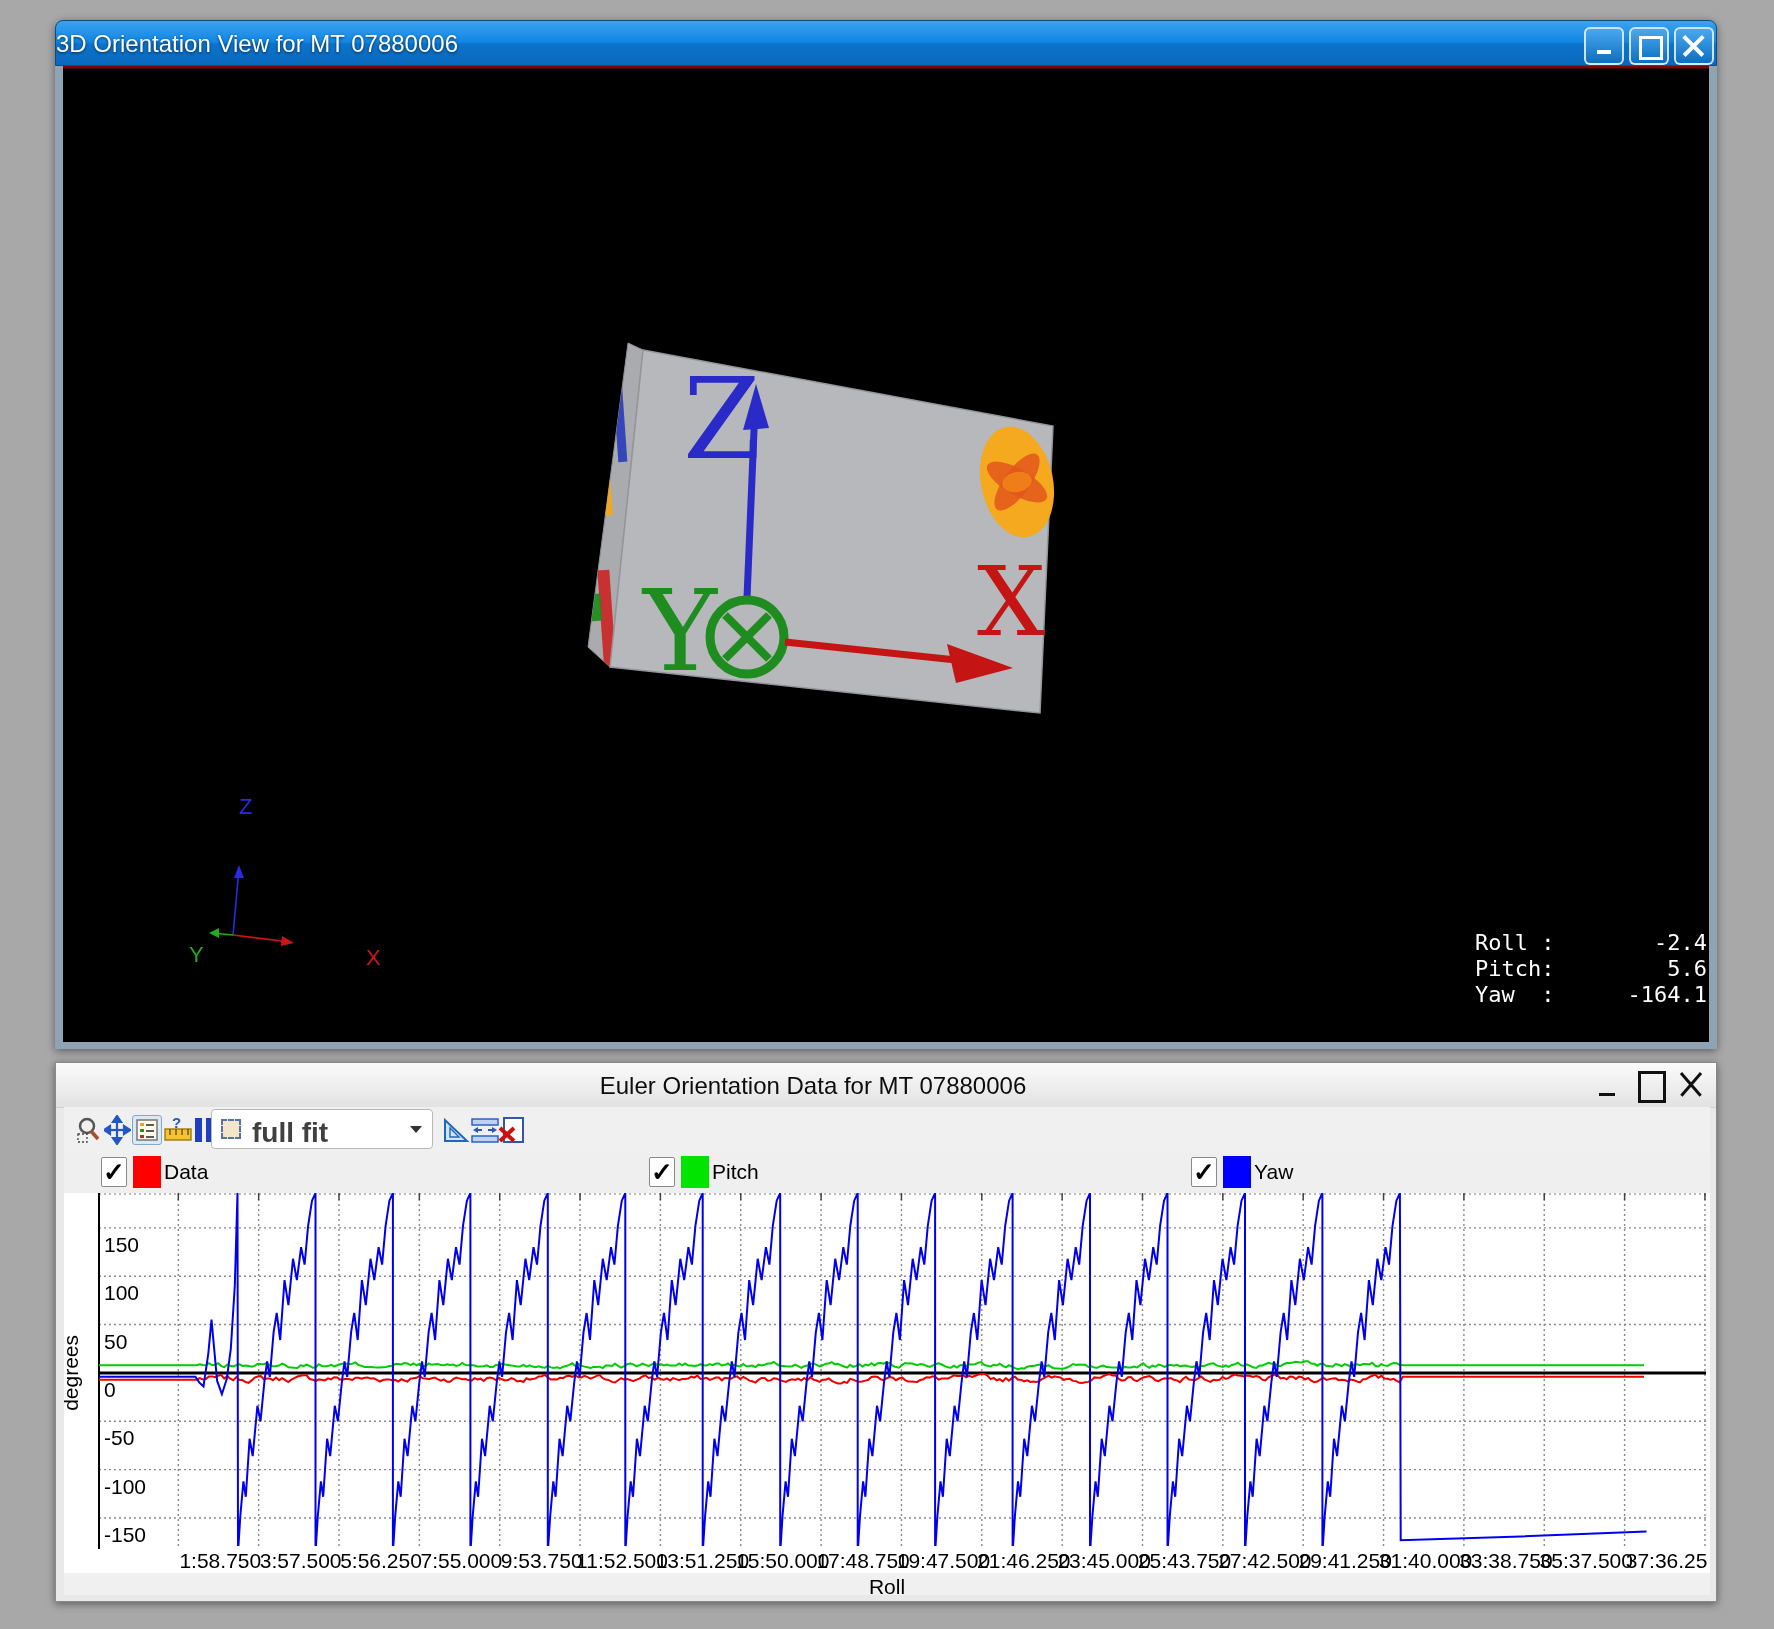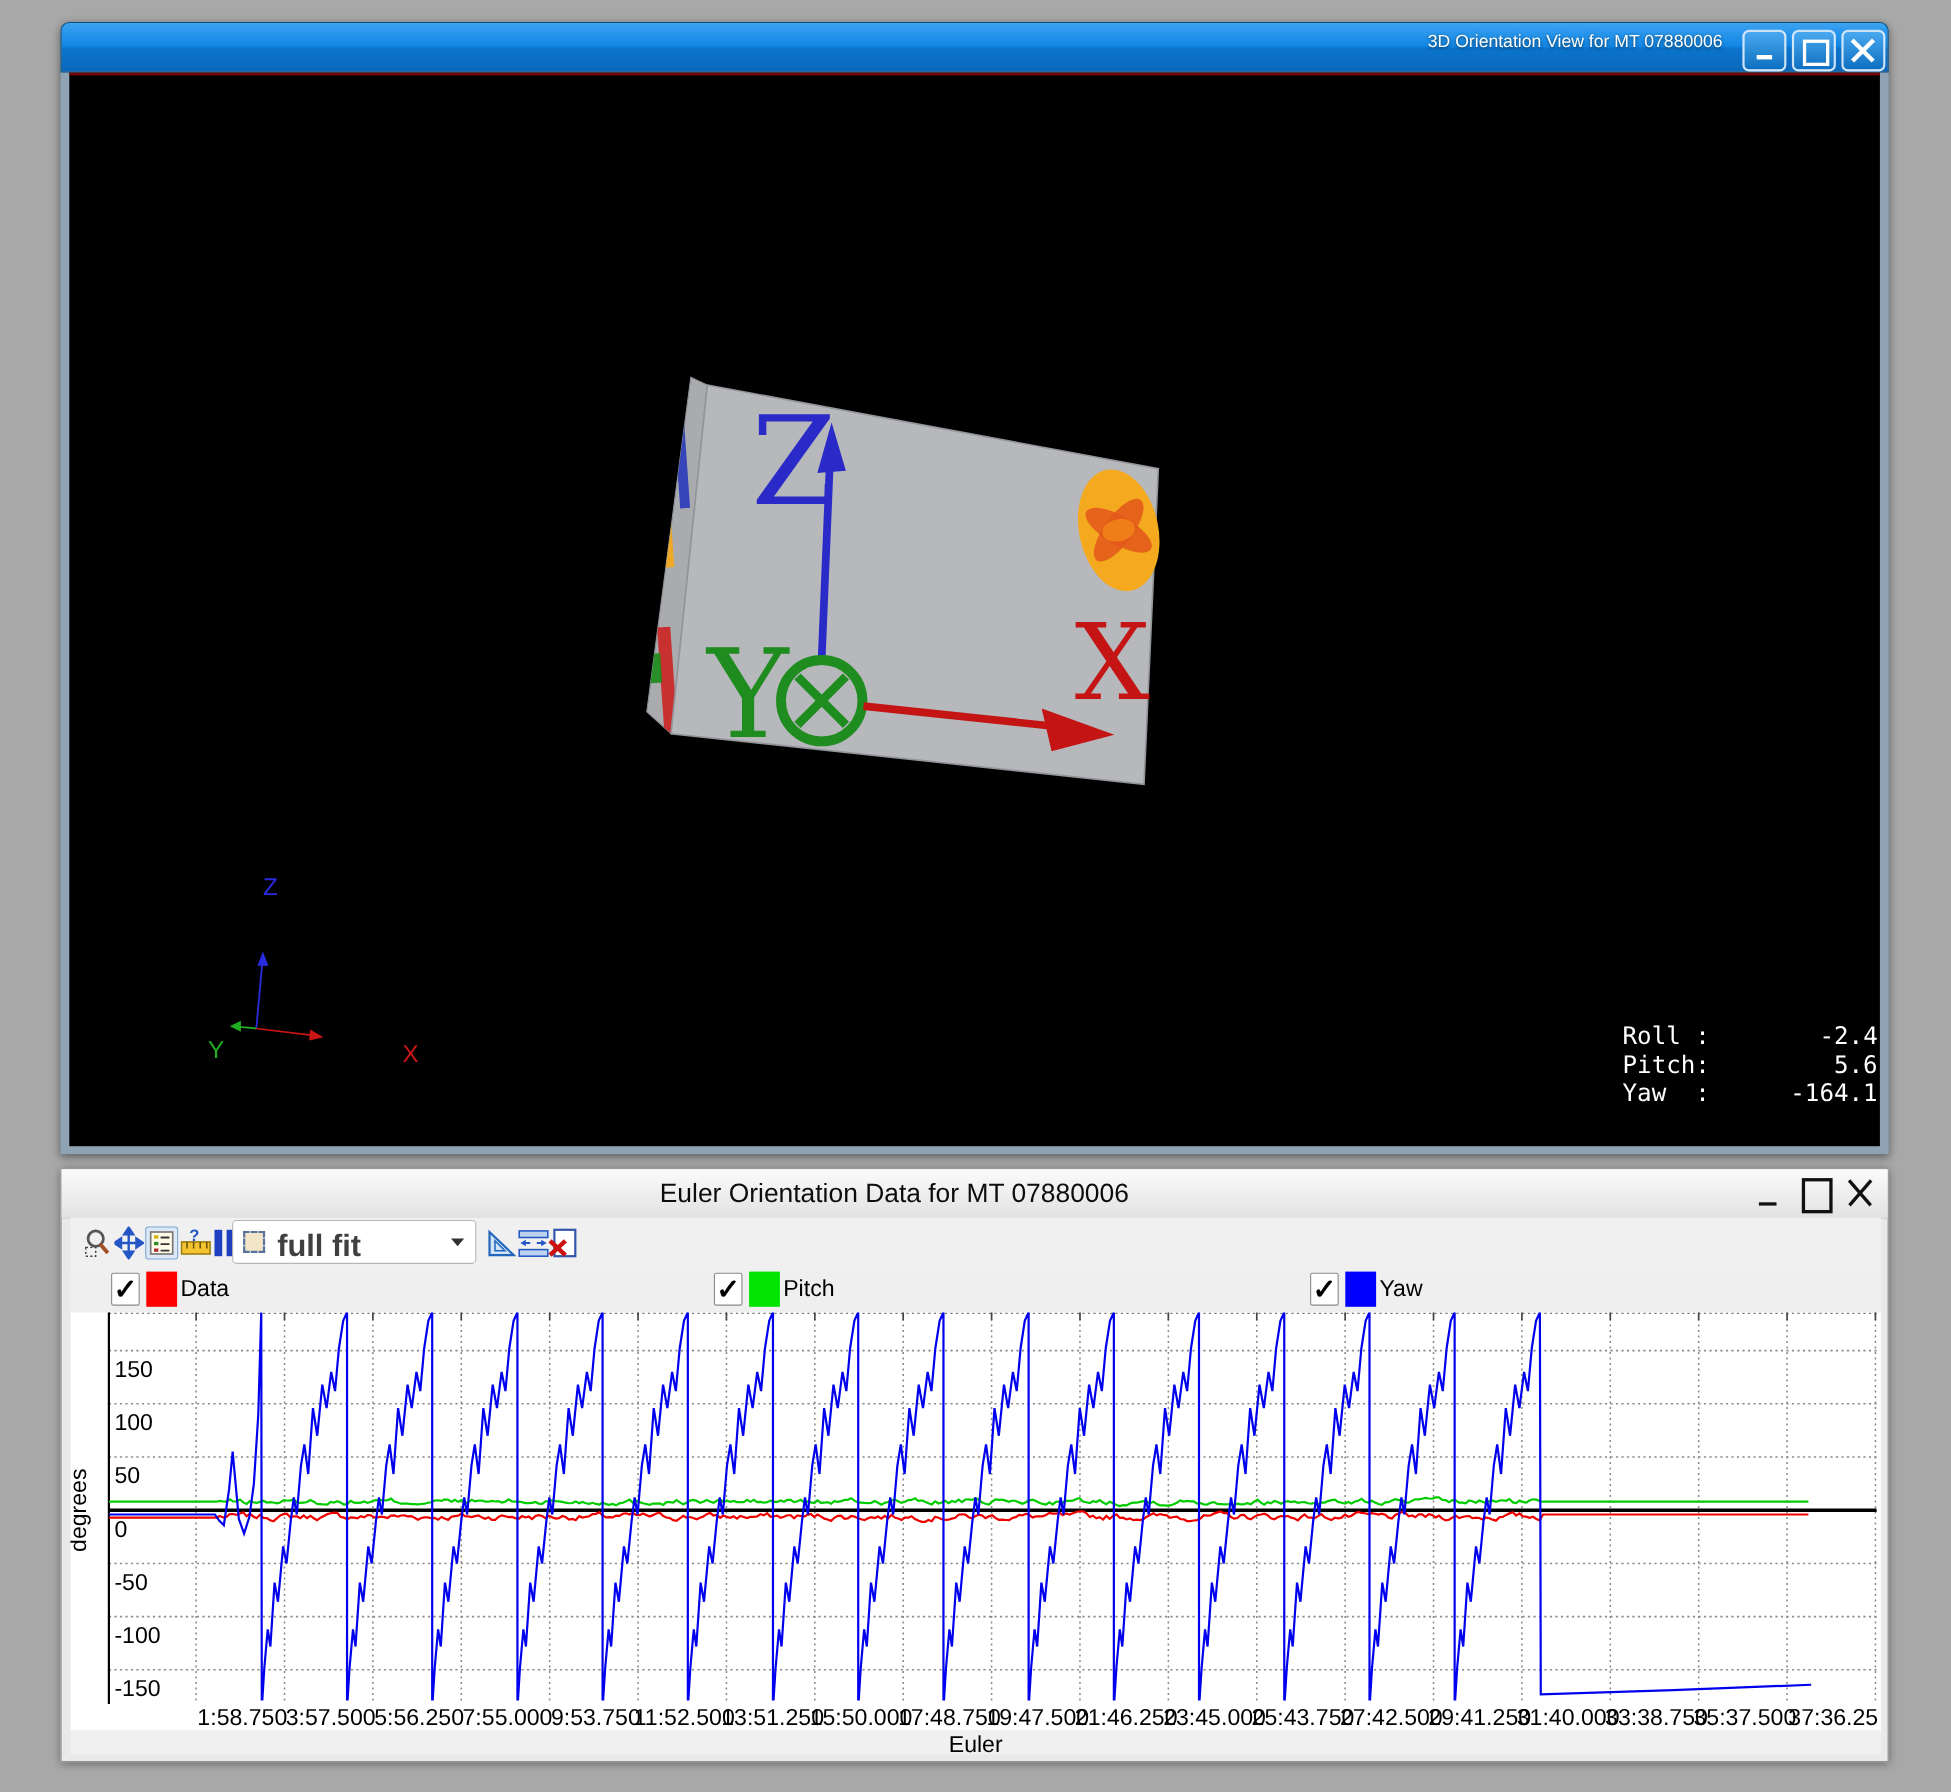--- a/index.html
+++ b/index.html
@@ -3,21 +3,21 @@
 <meta charset="utf-8">
 <style>
   html,body{margin:0;padding:0;background:#a8a8a8;font-family:"Liberation Sans",sans-serif;}
   #screen{position:relative;width:1774px;height:1629px;background:#a8a8a8;overflow:hidden;}
   .window{position:absolute;box-shadow:0 2px 8px rgba(0,0,0,.45);}
   
   #win3d{left:55px;top:20px;width:1662px;height:1029px;background:#8fa3b5;border-radius:9px 9px 0 0;}
   #win3d .titlebar{position:absolute;left:0;top:0;width:100%;height:46px;border-radius:8px 8px 0 0;
      background:linear-gradient(#3ba2f0 0%,#1186e4 48%,#0b74cd 52%,#0a68bb 100%);
      border:1px solid #08507f;box-sizing:border-box;}
-  #win3d .title{position:absolute;left:0;right:150px;top:9px;text-align:right;color:#fff;font-size:16px;
+  #win3d .title{position:absolute;left:0;right:150px;top:9px;text-align:left;color:#fff;font-size:24px;
      text-shadow:0 1px 3px rgba(0,0,0,.65);}
   .caption-btn{position:absolute;top:6px;width:40px;height:38px;border-radius:6px;
      background:linear-gradient(#49a8ef,#0d6fc0);border:2px solid rgba(235,245,255,.85);box-sizing:border-box;}
   .caption-btn .bar{position:absolute;left:11px;bottom:9px;width:14px;height:4px;background:#fff;}
   .caption-btn .box{position:absolute;left:8px;top:7px;width:18px;height:18px;border:3px solid #fff;}
   .caption-btn .x1,.caption-btn .x2{position:absolute;left:4px;top:15px;width:27px;height:3.5px;background:#fff;}
   .caption-btn .x1{transform:rotate(45deg);} .caption-btn .x2{transform:rotate(-45deg);}
   #win3d .client{position:absolute;left:8px;top:46px;width:1646px;height:976px;background:#000;}
   #readout{position:absolute;left:1412px;top:864px;width:232px;color:#fff;
      font-family:"DejaVu Sans Mono","Liberation Mono",monospace;font-size:22px;line-height:26px;}
@@ -337,16 +337,16 @@
             <text x="1361.55" y="375" font-size="21" fill="#000" text-anchor="middle">31:40.000</text>
             <text x="1441.8999999999999" y="375" font-size="21" fill="#000" text-anchor="middle">33:38.750</text>
             <text x="1522.2499999999998" y="375" font-size="21" fill="#000" text-anchor="middle">35:37.500</text>
             <text x="1602.6" y="375" font-size="21" fill="#000" text-anchor="middle">37:36.25</text>
             <text x="0" y="0" font-size="21" fill="#000" text-anchor="middle" transform="translate(14,179.93478260869566) rotate(-90)">degrees</text>
             <polyline points="35.0,186.7 38.1,186.7 41.1,186.7 44.2,186.7 47.2,186.7 50.3,186.7 53.3,186.7 56.4,186.7 59.4,186.7 62.5,186.7 65.5,186.7 68.6,186.7 71.6,186.7 74.7,186.7 77.7,186.7 80.8,186.7 83.9,186.7 86.9,186.7 90.0,186.7 93.0,186.7 96.1,186.7 99.1,186.7 102.2,186.7 105.2,186.7 108.3,186.7 111.3,186.7 114.4,186.7 117.4,186.7 120.5,186.7 123.5,186.7 126.6,186.7 129.7,186.7 132.7,186.7 135.8,185.2 138.8,186.5 141.9,186.0 144.9,183.4 148.0,183.4 151.0,184.2 154.1,182.9 157.1,181.9 160.2,185.5 163.2,183.1 166.3,185.6 169.3,187.2 172.4,184.1 175.5,187.0 178.5,187.1 181.6,189.0 184.6,189.9 187.7,187.4 190.7,184.6 193.8,183.5 196.8,183.1 199.9,186.3 202.9,185.5 206.0,185.6 209.0,187.2 212.1,184.6 215.1,187.2 218.2,185.1 221.3,187.2 224.3,189.0 227.4,186.7 230.4,185.1 233.5,183.5 236.5,182.7 239.6,182.2 242.6,182.3 245.7,186.0 248.7,186.7 251.8,188.1 254.8,186.4 257.9,186.7 260.9,187.4 264.0,185.3 267.1,186.4 270.1,184.3 273.2,184.5 276.2,186.5 279.3,186.4 282.3,185.8 285.4,186.2 288.4,187.0 291.5,184.8 294.5,184.7 297.6,185.8 300.6,184.7 303.7,184.6 306.7,185.6 309.8,185.3 312.9,186.8 315.9,188.5 319.0,187.0 322.0,186.4 325.1,186.4 328.1,187.2 331.2,186.9 334.2,188.6 337.3,186.1 340.3,187.5 343.4,188.7 346.4,185.8 349.5,185.3 352.5,184.8 355.6,183.0 358.6,185.3 361.7,185.6 364.8,186.2 367.8,185.3 370.9,184.6 373.9,186.4 377.0,187.7 380.0,186.4 383.1,188.7 386.1,188.7 389.2,186.1 392.2,184.6 395.3,185.4 398.3,186.2 401.4,186.0 404.4,187.1 407.5,187.7 410.6,185.2 413.6,186.5 416.7,185.7 419.7,188.0 422.8,185.2 425.8,184.5 428.9,185.2 431.9,187.1 435.0,184.9 438.0,186.3 441.1,187.5 444.1,187.1 447.2,185.2 450.2,186.1 453.3,188.5 456.4,187.8 459.4,189.0 462.5,185.3 465.5,186.6 468.6,185.9 471.6,185.4 474.7,183.5 477.7,183.2 480.8,181.8 483.8,184.5 486.9,186.4 489.9,186.2 493.0,186.5 496.0,184.8 499.1,185.1 502.2,183.1 505.2,182.7 508.3,183.8 511.3,182.4 514.4,184.3 517.4,184.4 520.5,182.9 523.5,184.2 526.6,185.6 529.6,184.4 532.7,182.9 535.7,182.1 538.8,185.1 541.8,186.6 544.9,187.1 548.0,188.9 551.0,189.5 554.1,187.3 557.1,185.1 560.2,186.7 563.2,186.1 566.3,187.0 569.3,188.1 572.4,186.7 575.4,185.6 578.5,183.5 581.5,182.3 584.6,184.9 587.6,184.3 590.7,186.8 593.8,184.7 596.8,186.0 599.9,186.8 602.9,185.4 606.0,187.5 609.0,185.1 612.1,186.1 615.1,187.1 618.2,186.0 621.2,186.0 624.3,185.6 627.3,183.5 630.4,184.6 633.4,182.6 636.5,185.9 639.6,185.4 642.6,184.8 645.7,186.9 648.7,185.9 651.8,184.5 654.8,184.5 657.9,187.3 660.9,184.7 664.0,185.2 667.0,185.7 670.1,184.1 673.1,183.4 676.2,186.0 679.2,183.9 682.3,185.5 685.4,187.6 688.4,188.3 691.5,189.6 694.5,186.8 697.6,185.0 700.6,184.9 703.7,187.7 706.7,187.4 709.8,185.2 712.8,185.7 715.9,187.3 718.9,188.1 722.0,188.9 725.0,187.2 728.1,186.2 731.2,187.0 734.2,185.7 737.3,187.6 740.3,185.1 743.4,187.3 746.4,184.2 749.5,186.6 752.5,187.5 755.6,188.9 758.6,186.7 761.7,186.7 764.7,185.4 767.8,187.9 770.8,189.3 773.9,190.5 777.0,190.6 780.0,188.8 783.1,189.9 786.1,185.8 789.2,186.7 792.2,188.1 795.3,188.7 798.3,188.5 801.4,187.6 804.4,186.8 807.5,184.0 810.5,183.6 813.6,183.9 816.6,186.3 819.7,187.2 822.8,185.2 825.8,184.1 828.9,184.7 831.9,187.2 835.0,185.5 838.0,184.4 841.1,187.1 844.1,188.6 847.2,188.4 850.2,188.8 853.3,188.9 856.3,187.0 859.4,186.2 862.4,184.2 865.5,184.6 868.6,183.2 871.6,184.1 874.7,186.6 877.7,185.5 880.8,185.6 883.8,185.5 886.9,184.2 889.9,182.3 893.0,183.0 896.0,183.1 899.1,182.2 902.1,184.4 905.2,182.8 908.2,183.9 911.3,182.7 914.4,181.5 917.4,180.9 920.5,180.9 923.5,182.5 926.6,186.1 929.6,184.9 932.7,187.3 935.7,186.2 938.8,188.4 941.8,185.1 944.9,187.8 947.9,185.2 951.0,183.7 954.0,186.8 957.1,186.7 960.1,188.3 963.2,187.3 966.3,189.0 969.3,188.5 972.4,188.9 975.4,188.1 978.5,185.8 981.5,184.3 984.6,182.7 987.6,184.6 990.7,183.4 993.7,184.1 996.8,184.6 999.8,186.9 1002.9,186.1 1005.9,185.8 1009.0,187.9 1012.1,188.2 1015.1,189.8 1018.2,189.9 1021.2,189.3 1024.3,188.9 1027.3,187.5 1030.4,184.4 1033.4,184.8 1036.5,184.7 1039.5,183.0 1042.6,181.9 1045.6,181.1 1048.7,182.6 1051.7,182.6 1054.8,185.9 1057.9,187.6 1060.9,187.0 1064.0,184.3 1067.0,184.1 1070.1,187.2 1073.1,188.2 1076.2,186.0 1079.2,184.4 1082.3,183.8 1085.3,183.1 1088.4,184.5 1091.4,187.3 1094.5,188.2 1097.5,186.4 1100.6,185.2 1103.7,185.7 1106.7,185.1 1109.8,186.7 1112.8,187.4 1115.9,189.2 1118.9,186.0 1122.0,183.7 1125.0,186.5 1128.1,186.7 1131.1,187.2 1134.2,185.3 1137.2,183.5 1140.3,186.3 1143.3,187.6 1146.4,188.9 1149.5,186.8 1152.5,187.3 1155.6,186.7 1158.6,183.9 1161.7,185.9 1164.7,184.9 1167.8,182.7 1170.8,181.5 1173.9,182.4 1176.9,182.7 1180.0,183.4 1183.0,182.6 1186.1,183.1 1189.1,183.9 1192.2,183.1 1195.3,184.0 1198.3,186.7 1201.4,187.4 1204.4,184.3 1207.5,183.0 1210.5,181.5 1213.6,182.3 1216.6,185.4 1219.7,184.7 1222.7,186.3 1225.8,183.6 1228.8,183.7 1231.9,186.0 1234.9,183.6 1238.0,184.3 1241.1,186.5 1244.1,184.9 1247.2,187.6 1250.2,189.2 1253.3,188.6 1256.3,186.6 1259.4,184.7 1262.4,187.0 1265.5,186.1 1268.5,185.4 1271.6,185.3 1274.6,187.2 1277.7,186.7 1280.7,187.0 1283.8,188.3 1286.9,186.5 1289.9,187.2 1293.0,188.5 1296.0,189.4 1299.1,186.3 1302.1,186.0 1305.2,184.2 1308.2,182.8 1311.3,181.7 1314.3,184.8 1317.4,182.8 1320.4,185.5 1323.5,185.8 1326.5,186.8 1329.6,185.9 1332.7,187.9 1335.7,189.2 1338.8,183.8 1341.8,183.8 1344.9,183.8 1347.9,183.8 1351.0,183.8 1354.0,183.8 1357.1,183.8 1360.1,183.8 1363.2,183.8 1366.2,183.8 1369.3,183.8 1372.3,183.8 1375.4,183.8 1378.5,183.8 1381.5,183.8 1384.6,183.8 1387.6,183.8 1390.7,183.8 1393.7,183.8 1396.8,183.8 1399.8,183.8 1402.9,183.8 1405.9,183.8 1409.0,183.8 1412.0,183.8 1415.1,183.8 1418.1,183.8 1421.2,183.8 1424.3,183.8 1427.3,183.8 1430.4,183.8 1433.4,183.8 1436.5,183.8 1439.5,183.8 1442.6,183.8 1445.6,183.8 1448.7,183.8 1451.7,183.8 1454.8,183.8 1457.8,183.8 1460.9,183.8 1463.9,183.8 1467.0,183.8 1470.1,183.8 1473.1,183.8 1476.2,183.8 1479.2,183.8 1482.3,183.8 1485.3,183.8 1488.4,183.8 1491.4,183.8 1494.5,183.8 1497.5,183.8 1500.6,183.8 1503.6,183.8 1506.7,183.8 1509.7,183.8 1512.8,183.8 1515.9,183.8 1518.9,183.8 1522.0,183.8 1525.0,183.8 1528.1,183.8 1531.1,183.8 1534.2,183.8 1537.2,183.8 1540.3,183.8 1543.3,183.8 1546.4,183.8 1549.4,183.8 1552.5,183.8 1555.5,183.8 1558.6,183.8 1561.7,183.8 1564.7,183.8 1567.8,183.8 1570.8,183.8 1573.9,183.8 1576.9,183.8 1580.0,183.8" fill="none" stroke="#ee0000" stroke-width="2" clip-path="url(#cp)"></polyline>
             <polyline points="35.0,172.2 38.1,172.2 41.1,172.2 44.2,172.2 47.2,172.2 50.3,172.2 53.3,172.2 56.4,172.2 59.4,172.2 62.5,172.2 65.5,172.2 68.6,172.2 71.6,172.2 74.7,172.2 77.7,172.2 80.8,172.2 83.9,172.2 86.9,172.2 90.0,172.2 93.0,172.2 96.1,172.2 99.1,172.2 102.2,172.2 105.2,172.2 108.3,172.2 111.3,172.2 114.4,172.2 117.4,172.2 120.5,172.2 123.5,172.2 126.6,172.2 129.7,172.2 132.7,172.2 135.8,171.4 138.8,172.0 141.9,172.2 144.9,170.1 148.0,172.0 151.0,171.9 154.1,170.2 157.1,172.8 160.2,174.3 163.2,171.6 166.3,172.7 169.3,173.3 172.4,172.3 175.5,171.3 178.5,172.9 181.6,172.5 184.6,172.9 187.7,173.7 190.7,172.9 193.8,170.7 196.8,171.1 199.9,171.2 202.9,169.9 206.0,172.8 209.0,173.2 212.1,173.1 215.1,172.5 218.2,170.7 221.3,172.2 224.3,174.3 227.4,174.4 230.4,174.7 233.5,174.9 236.5,172.3 239.6,172.9 242.6,171.7 245.7,173.0 248.7,174.8 251.8,174.2 254.8,171.3 257.9,173.0 260.9,173.3 264.0,173.1 267.1,171.9 270.1,173.3 273.2,172.2 276.2,171.0 279.3,170.8 282.3,170.7 285.4,171.1 288.4,170.7 291.5,169.4 294.5,172.0 297.6,172.9 300.6,174.0 303.7,174.0 306.7,174.0 309.8,174.3 312.9,174.4 315.9,174.6 319.0,174.3 322.0,174.0 325.1,173.1 328.1,172.7 331.2,171.1 334.2,170.9 337.3,171.5 340.3,170.0 343.4,170.4 346.4,172.2 349.5,170.5 352.5,172.3 355.6,170.8 358.6,173.4 361.7,172.7 364.8,170.4 367.8,171.8 370.9,171.2 373.9,171.1 377.0,172.1 380.0,172.2 383.1,171.4 386.1,172.0 389.2,171.6 392.2,172.9 395.3,172.1 398.3,170.0 401.4,172.0 404.4,172.2 407.5,172.1 410.6,172.6 413.6,173.4 416.7,173.5 419.7,173.3 422.8,172.4 425.8,173.9 428.9,174.1 431.9,171.9 435.0,171.7 438.0,170.9 441.1,171.6 444.1,171.9 447.2,172.4 450.2,173.1 453.3,173.6 456.4,173.4 459.4,171.9 462.5,173.6 465.5,172.4 468.6,173.6 471.6,174.2 474.7,173.2 477.7,174.2 480.8,174.8 483.8,172.9 486.9,174.4 489.9,175.0 493.0,174.2 496.0,175.5 499.1,173.7 502.2,173.1 505.2,171.8 508.3,170.3 511.3,173.0 514.4,171.0 517.4,172.6 520.5,173.6 523.5,174.3 526.6,175.0 529.6,173.9 532.7,174.0 535.7,173.7 538.8,175.1 541.8,172.6 544.9,172.6 548.0,173.0 551.0,170.7 554.1,172.8 557.1,174.6 560.2,173.1 563.2,171.2 566.3,170.6 569.3,171.4 572.4,173.1 575.4,172.3 578.5,170.6 581.5,171.9 584.6,173.2 587.6,171.3 590.7,170.2 593.8,172.6 596.8,171.0 599.9,172.4 602.9,171.5 606.0,172.6 609.0,172.5 612.1,172.5 615.1,170.5 618.2,172.3 621.2,170.5 624.3,172.5 627.3,172.4 630.4,173.1 633.4,172.6 636.5,171.2 639.6,172.3 642.6,172.4 645.7,171.1 648.7,172.2 651.8,170.5 654.8,170.5 657.9,172.5 660.9,171.8 664.0,170.5 667.0,172.7 670.1,171.9 673.1,172.8 676.2,173.5 679.2,171.0 682.3,173.2 685.4,173.1 688.4,172.5 691.5,174.1 694.5,171.7 697.6,172.4 700.6,171.7 703.7,170.6 706.7,170.5 709.8,169.0 712.8,171.2 715.9,172.9 718.9,173.0 722.0,173.3 725.0,173.4 728.1,173.2 731.2,171.6 734.2,173.2 737.3,174.9 740.3,173.2 743.4,172.5 746.4,171.1 749.5,170.3 752.5,171.8 755.6,173.3 758.6,172.3 761.7,170.7 764.7,170.6 767.8,169.1 770.8,171.4 773.9,170.9 777.0,172.3 780.0,173.5 783.1,174.7 786.1,171.8 789.2,173.8 792.2,172.9 795.3,171.3 798.3,173.6 801.4,171.6 804.4,172.5 807.5,170.2 810.5,172.5 813.6,170.2 816.6,170.1 819.7,170.6 822.8,169.0 825.8,170.4 828.9,172.9 831.9,174.1 835.0,174.7 838.0,172.1 841.1,170.0 844.1,170.5 847.2,170.3 850.2,171.2 853.3,172.3 856.3,171.1 859.4,171.5 862.4,172.8 865.5,174.0 868.6,172.6 871.6,170.9 874.7,170.4 877.7,171.5 880.8,173.1 883.8,174.2 886.9,174.8 889.9,172.7 893.0,174.6 896.0,172.3 899.1,172.0 902.1,173.2 905.2,171.2 908.2,171.4 911.3,171.2 914.4,169.7 917.4,169.0 920.5,172.1 923.5,172.7 926.6,173.5 929.6,171.8 932.7,172.5 935.7,170.7 938.8,172.9 941.8,174.4 944.9,172.2 947.9,173.6 951.0,175.1 954.0,176.2 957.1,175.3 960.1,175.6 963.2,173.8 966.3,173.0 969.3,173.1 972.4,172.3 975.4,171.6 978.5,172.3 981.5,173.5 984.6,172.2 987.6,174.3 990.7,175.5 993.7,175.6 996.8,175.8 999.8,175.6 1002.9,174.5 1005.9,173.1 1009.0,171.0 1012.1,172.0 1015.1,171.4 1018.2,171.8 1021.2,171.8 1024.3,174.0 1027.3,173.4 1030.4,174.6 1033.4,174.8 1036.5,173.2 1039.5,172.5 1042.6,174.1 1045.6,174.3 1048.7,174.6 1051.7,174.5 1054.8,174.5 1057.9,175.1 1060.9,173.9 1064.0,174.6 1067.0,174.4 1070.1,173.5 1073.1,174.5 1076.2,172.2 1079.2,170.3 1082.3,173.0 1085.3,174.8 1088.4,172.6 1091.4,173.7 1094.5,171.5 1097.5,172.4 1100.6,174.0 1103.7,172.5 1106.7,171.7 1109.8,172.6 1112.8,171.9 1115.9,173.2 1118.9,172.7 1122.0,172.5 1125.0,173.6 1128.1,174.0 1131.1,173.4 1134.2,175.0 1137.2,173.0 1140.3,173.0 1143.3,171.6 1146.4,170.8 1149.5,170.3 1152.5,172.4 1155.6,173.1 1158.6,173.9 1161.7,172.4 1164.7,173.9 1167.8,172.0 1170.8,171.3 1173.9,169.6 1176.9,172.2 1180.0,172.9 1183.0,171.4 1186.1,172.9 1189.1,174.3 1192.2,175.0 1195.3,172.8 1198.3,172.6 1201.4,171.2 1204.4,169.9 1207.5,170.7 1210.5,170.5 1213.6,172.9 1216.6,173.0 1219.7,171.2 1222.7,170.0 1225.8,170.0 1228.8,169.5 1231.9,168.8 1234.9,169.3 1238.0,169.5 1241.1,168.3 1244.1,168.2 1247.2,170.5 1250.2,170.8 1253.3,172.7 1256.3,170.7 1259.4,171.0 1262.4,173.0 1265.5,173.1 1268.5,173.7 1271.6,171.1 1274.6,171.8 1277.7,173.2 1280.7,171.1 1283.8,172.3 1286.9,173.5 1289.9,171.8 1293.0,171.3 1296.0,172.2 1299.1,171.1 1302.1,171.0 1305.2,171.4 1308.2,169.8 1311.3,172.8 1314.3,173.5 1317.4,171.2 1320.4,172.4 1323.5,173.0 1326.5,171.1 1329.6,170.0 1332.7,170.3 1335.7,171.8 1338.8,172.2 1341.8,172.2 1344.9,172.2 1347.9,172.2 1351.0,172.2 1354.0,172.2 1357.1,172.2 1360.1,172.2 1363.2,172.2 1366.2,172.2 1369.3,172.2 1372.3,172.2 1375.4,172.2 1378.5,172.2 1381.5,172.2 1384.6,172.2 1387.6,172.2 1390.7,172.2 1393.7,172.2 1396.8,172.2 1399.8,172.2 1402.9,172.2 1405.9,172.2 1409.0,172.2 1412.0,172.2 1415.1,172.2 1418.1,172.2 1421.2,172.2 1424.3,172.2 1427.3,172.2 1430.4,172.2 1433.4,172.2 1436.5,172.2 1439.5,172.2 1442.6,172.2 1445.6,172.2 1448.7,172.2 1451.7,172.2 1454.8,172.2 1457.8,172.2 1460.9,172.2 1463.9,172.2 1467.0,172.2 1470.1,172.2 1473.1,172.2 1476.2,172.2 1479.2,172.2 1482.3,172.2 1485.3,172.2 1488.4,172.2 1491.4,172.2 1494.5,172.2 1497.5,172.2 1500.6,172.2 1503.6,172.2 1506.7,172.2 1509.7,172.2 1512.8,172.2 1515.9,172.2 1518.9,172.2 1522.0,172.2 1525.0,172.2 1528.1,172.2 1531.1,172.2 1534.2,172.2 1537.2,172.2 1540.3,172.2 1543.3,172.2 1546.4,172.2 1549.4,172.2 1552.5,172.2 1555.5,172.2 1558.6,172.2 1561.7,172.2 1564.7,172.2 1567.8,172.2 1570.8,172.2 1573.9,172.2 1576.9,172.2 1580.0,172.2" fill="none" stroke="#00cc00" stroke-width="2" clip-path="url(#cp)"></polyline>
             <polyline points="35.0,183.8 131.4,183.8 135.4,189.6 139.5,193.5 144.3,160.6 147.5,126.7 149.9,152.8 153.1,187.7 157.9,201.2 162.8,185.7 166.8,155.8 170.8,92.9 173.5,0.0 174.0,359.9 176.3,323.1 179.4,288.3 181.8,303.8 185.6,245.7 188.7,263.1 193.4,212.8 196.5,228.3 200.3,189.6 203.1,168.3 205.8,183.8 209.6,139.3 212.7,120.0 216.2,147.0 220.5,87.1 224.4,112.2 229.0,65.8 232.9,87.1 237.1,54.2 240.6,71.6 244.1,32.9 248.0,7.7 251.5,0.0 251.5,359.9 253.8,323.1 256.9,288.3 259.2,303.8 263.1,245.7 266.2,263.1 270.8,212.8 273.9,228.3 277.8,189.6 280.5,168.3 283.2,183.8 287.1,139.3 290.2,120.0 293.7,147.0 297.9,87.1 301.8,112.2 306.5,65.8 310.3,87.1 314.6,54.2 318.1,71.6 321.6,32.9 325.4,7.7 328.9,0.0 328.9,359.9 331.2,323.1 334.3,288.3 336.7,303.8 340.5,245.7 343.6,263.1 348.3,212.8 351.4,228.3 355.3,189.6 358.0,168.3 360.7,183.8 364.6,139.3 367.6,120.0 371.1,147.0 375.4,87.1 379.3,112.2 383.9,65.8 387.8,87.1 392.0,54.2 395.5,71.6 399.0,32.9 402.9,7.7 406.4,0.0 406.4,359.9 408.7,323.1 411.8,288.3 414.1,303.8 418.0,245.7 421.1,263.1 425.7,212.8 428.8,228.3 432.7,189.6 435.4,168.3 438.1,183.8 442.0,139.3 445.1,120.0 448.6,147.0 452.9,87.1 456.7,112.2 461.4,65.8 465.2,87.1 469.5,54.2 473.0,71.6 476.5,32.9 480.3,7.7 483.8,0.0 483.8,359.9 486.2,323.1 489.3,288.3 491.6,303.8 495.5,245.7 498.6,263.1 503.2,212.8 506.3,228.3 510.2,189.6 512.9,168.3 515.6,183.8 519.5,139.3 522.6,120.0 526.0,147.0 530.3,87.1 534.2,112.2 538.8,65.8 542.7,87.1 547.0,54.2 550.4,71.6 553.9,32.9 557.8,7.7 561.3,0.0 561.3,359.9 563.6,323.1 566.7,288.3 569.0,303.8 572.9,245.7 576.0,263.1 580.7,212.8 583.8,228.3 587.6,189.6 590.3,168.3 593.1,183.8 596.9,139.3 600.0,120.0 603.5,147.0 607.8,87.1 611.6,112.2 616.3,65.8 620.2,87.1 624.4,54.2 627.9,71.6 631.4,32.9 635.3,7.7 638.7,0.0 638.7,359.9 641.1,323.1 644.2,288.3 646.5,303.8 650.4,245.7 653.5,263.1 658.1,212.8 661.2,228.3 665.1,189.6 667.8,168.3 670.5,183.8 674.4,139.3 677.5,120.0 681.0,147.0 685.2,87.1 689.1,112.2 693.7,65.8 697.6,87.1 701.9,54.2 705.4,71.6 708.8,32.9 712.7,7.7 716.2,0.0 716.2,359.9 718.5,323.1 721.6,288.3 724.0,303.8 727.8,245.7 730.9,263.1 735.6,212.8 738.7,228.3 742.5,189.6 745.3,168.3 748.0,183.8 751.8,139.3 754.9,120.0 758.4,147.0 762.7,87.1 766.6,112.2 771.2,65.8 775.1,87.1 779.3,54.2 782.8,71.6 786.3,32.9 790.2,7.7 793.7,0.0 793.7,359.9 796.0,323.1 799.1,288.3 801.4,303.8 805.3,245.7 808.4,263.1 813.0,212.8 816.1,228.3 820.0,189.6 822.7,168.3 825.4,183.8 829.3,139.3 832.4,120.0 835.9,147.0 840.1,87.1 844.0,112.2 848.7,65.8 852.5,87.1 856.8,54.2 860.3,71.6 863.8,32.9 867.6,7.7 871.1,0.0 871.1,359.9 873.4,323.1 876.5,288.3 878.9,303.8 882.7,245.7 885.8,263.1 890.5,212.8 893.6,228.3 897.5,189.6 900.2,168.3 902.9,183.8 906.8,139.3 909.9,120.0 913.3,147.0 917.6,87.1 921.5,112.2 926.1,65.8 930.0,87.1 934.2,54.2 937.7,71.6 941.2,32.9 945.1,7.7 948.6,0.0 948.6,359.9 950.9,323.1 954.0,288.3 956.3,303.8 960.2,245.7 963.3,263.1 967.9,212.8 971.0,228.3 974.9,189.6 977.6,168.3 980.3,183.8 984.2,139.3 987.3,120.0 990.8,147.0 995.1,87.1 998.9,112.2 1003.6,65.8 1007.4,87.1 1011.7,54.2 1015.2,71.6 1018.7,32.9 1022.6,7.7 1026.0,0.0 1026.0,359.9 1028.4,323.1 1031.5,288.3 1033.8,303.8 1037.7,245.7 1040.8,263.1 1045.4,212.8 1048.5,228.3 1052.4,189.6 1055.1,168.3 1057.8,183.8 1061.7,139.3 1064.8,120.0 1068.3,147.0 1072.5,87.1 1076.4,112.2 1081.0,65.8 1084.9,87.1 1089.2,54.2 1092.7,71.6 1096.1,32.9 1100.0,7.7 1103.5,0.0 1103.5,359.9 1105.8,323.1 1108.9,288.3 1111.2,303.8 1115.1,245.7 1118.2,263.1 1122.9,212.8 1126.0,228.3 1129.8,189.6 1132.5,168.3 1135.3,183.8 1139.1,139.3 1142.2,120.0 1145.7,147.0 1150.0,87.1 1153.8,112.2 1158.5,65.8 1162.4,87.1 1166.6,54.2 1170.1,71.6 1173.6,32.9 1177.5,7.7 1181.0,0.0 1181.0,359.9 1183.3,323.1 1186.4,288.3 1188.7,303.8 1192.6,245.7 1195.7,263.1 1200.3,212.8 1203.4,228.3 1207.3,189.6 1210.0,168.3 1212.7,183.8 1216.6,139.3 1219.7,120.0 1223.2,147.0 1227.4,87.1 1231.3,112.2 1235.9,65.8 1239.8,87.1 1244.1,54.2 1247.6,71.6 1251.1,32.9 1254.9,7.7 1258.4,0.0 1258.4,359.9 1260.7,323.1 1263.8,288.3 1266.2,303.8 1270.0,245.7 1273.1,263.1 1277.8,212.8 1280.9,228.3 1284.7,189.6 1287.5,168.3 1290.2,183.8 1294.0,139.3 1297.1,120.0 1300.6,147.0 1304.9,87.1 1308.8,112.2 1313.4,65.8 1317.3,87.1 1321.5,54.2 1325.0,71.6 1328.5,32.9 1332.4,7.7 1335.9,0.0 1336.7,347.3 1457.2,343.4 1582.5,338.6" fill="none" stroke="#0000ee" stroke-width="2" clip-path="url(#cp)"></polyline>
           </svg>
       </div>
-      <div id="timelabel">Euler</div>
+      <div id="timelabel">Roll</div>
     </div>
   </div>
 </div>
 
 </body></html>

